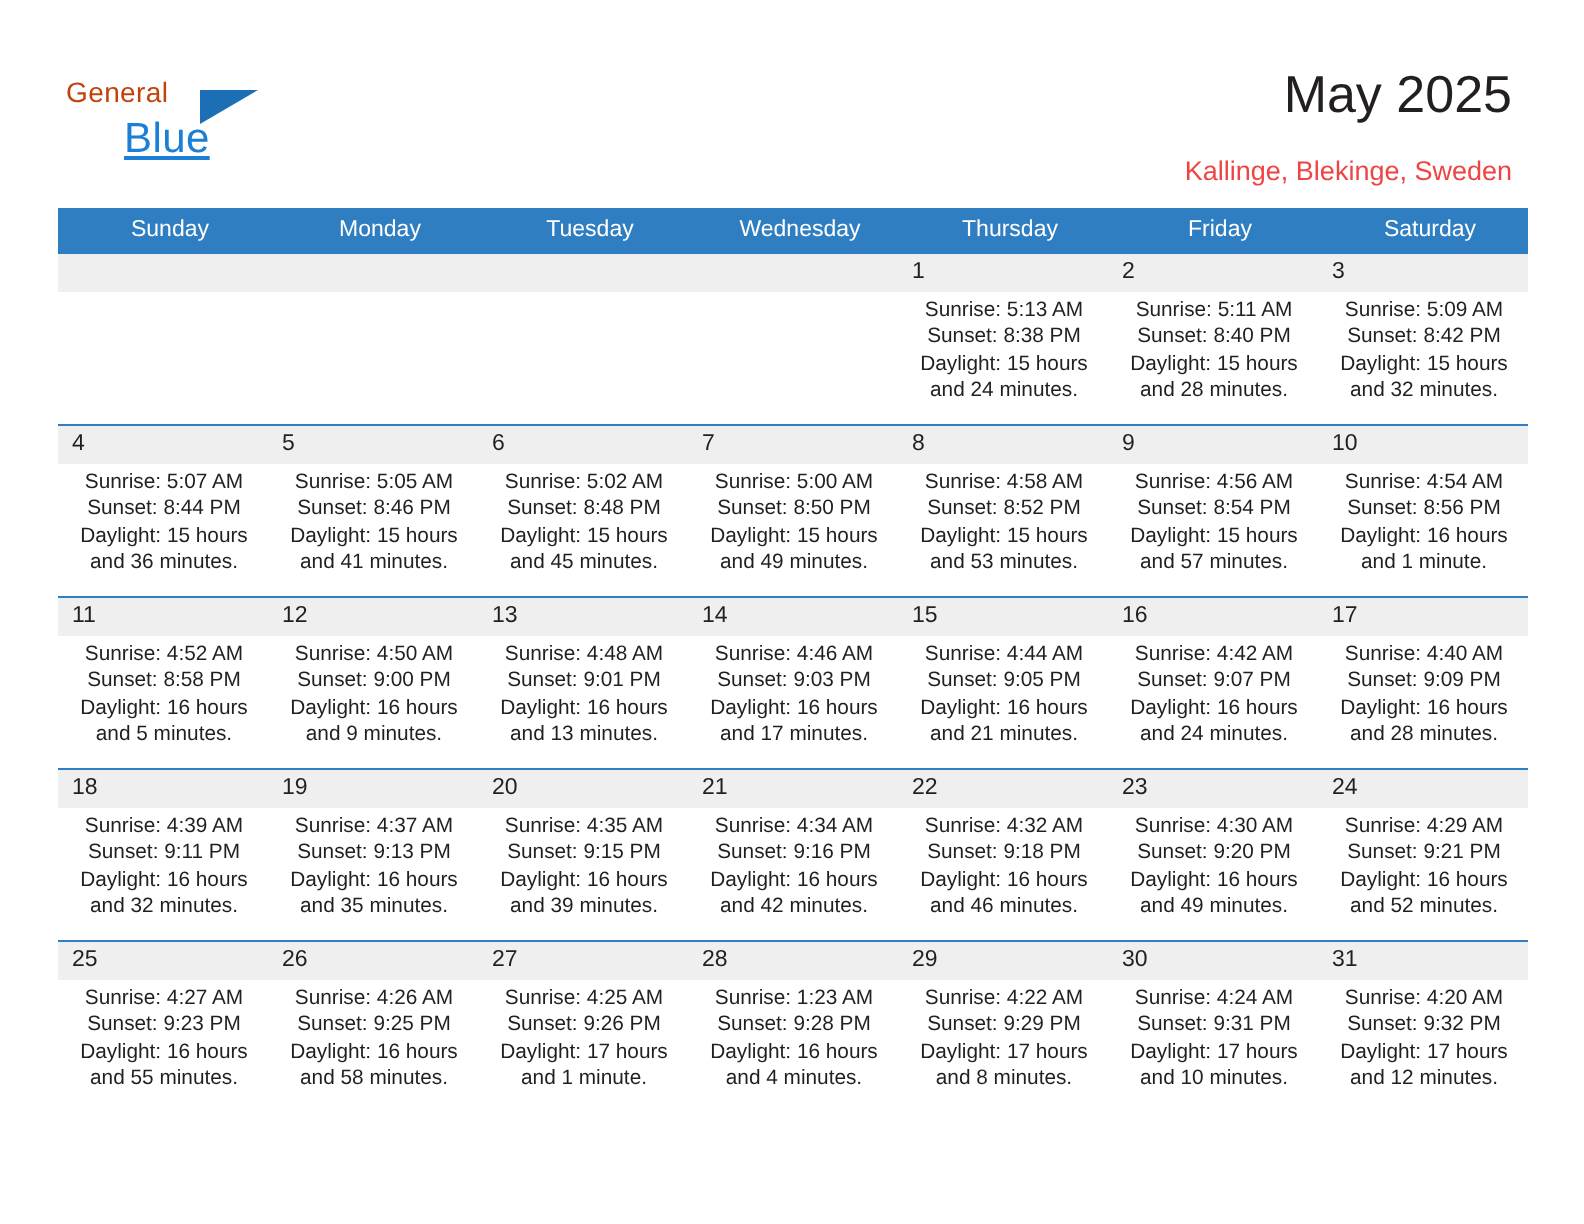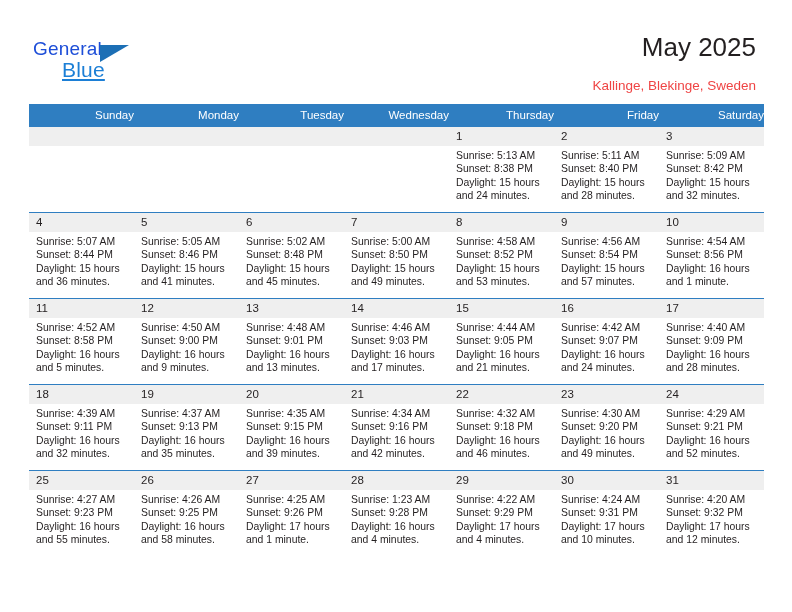--- a/index.html
+++ b/index.html
@@ -33,23 +33,23 @@
     position: absolute;
     left: 33px;
     top: 38px;
     width: 140px;
     height: 48px;
   }
   .logo-general {
     position: absolute;
     left: 0;
     top: 0;
-    font-size: 19px;
+    font-size: 14px;
     letter-spacing: 0.2px;
-    color: #1d4ed8;
+    color: #c2410c;
     font-family: "Liberation Sans", sans-serif;
   }
   .logo-tri {
     position: absolute;
     left: 67px;
     top: 7px;
     width: 0;
     height: 0;
     border-left: 29px solid #1c6fb5;
     border-bottom: 17px solid transparent;
@@ -91,21 +91,21 @@
     top: 104px;
     width: 735px;
     border-collapse: collapse;
     table-layout: fixed;
   }
   .cal th {
     background: #2f7ec1;
     color: #ffffff;
     font-size: 11.5px;
     font-weight: normal;
-    text-align: right;
+    text-align: center;
     padding: 5px 0 5px 7px;
     height: 11px;
     border: none;
   }
   .cal td {
     vertical-align: top;
     padding: 0;
     border-top: 1px solid #2f7ec1;
     height: 85px;
     background: #ffffff;
@@ -125,20 +125,21 @@
     line-height: 13px;
   }
   .daynum.empty {
     color: transparent;
   }
   .info {
     padding: 3px 6px 0 7px;
     font-size: 10.4px;
     line-height: 13.4px;
     color: #231f20;
+    text-align: center;
   }
   .info div {
     white-space: nowrap;
   }
   .info .wrap {
     white-space: normal;
   }
 </style>
 </head>
 <body>
@@ -413,21 +414,21 @@
               <div>Sunrise: 1:23 AM</div>
               <div>Sunset: 9:28 PM</div>
               <div class="wrap">Daylight: 16 hours and 4 minutes.</div>
             </div>
           </td>
           <td>
             <span class="daynum">29</span>
             <div class="info">
               <div>Sunrise: 4:22 AM</div>
               <div>Sunset: 9:29 PM</div>
-              <div class="wrap">Daylight: 17 hours and 4 minutes.</div>
+              <div class="wrap">Daylight: 17 hours and 8 minutes.</div>
             </div>
           </td>
           <td>
             <span class="daynum">30</span>
             <div class="info">
               <div>Sunrise: 4:24 AM</div>
               <div>Sunset: 9:31 PM</div>
               <div class="wrap">Daylight: 17 hours and 10 minutes.</div>
             </div>
           </td>

